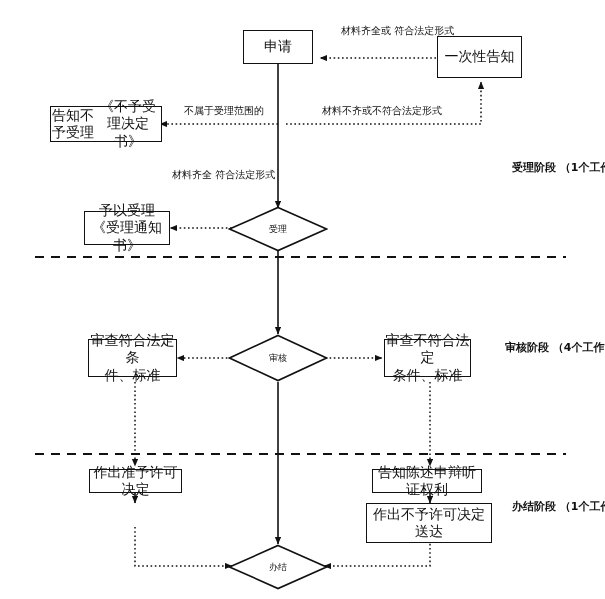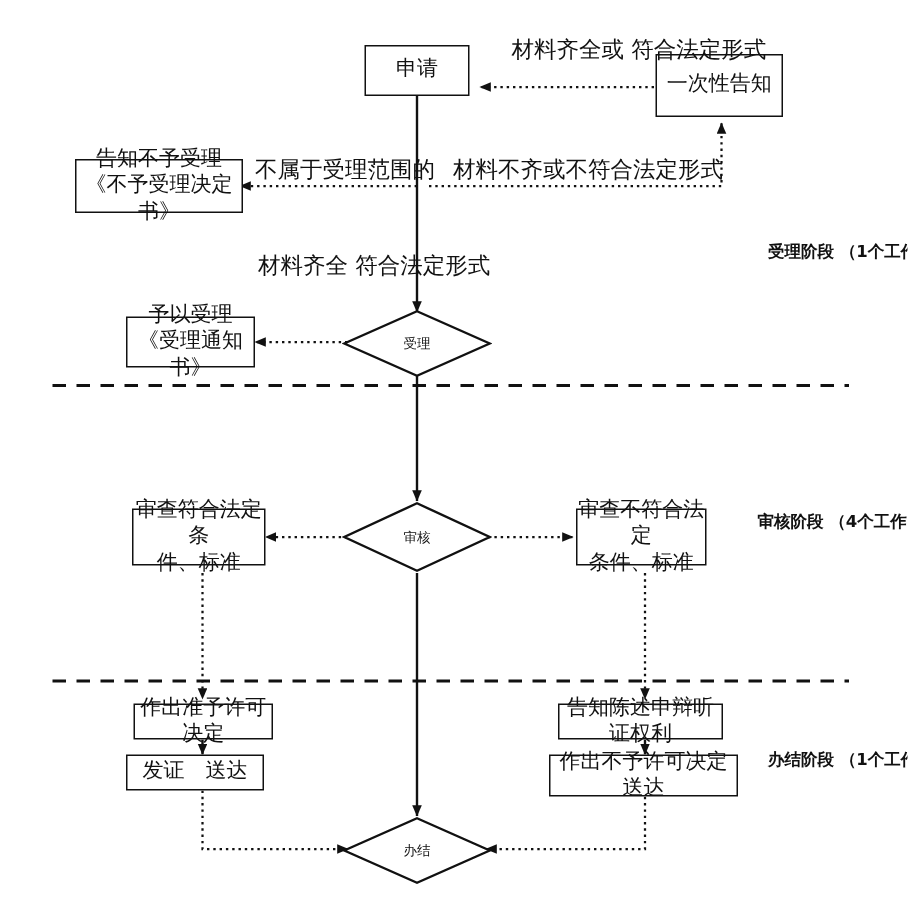--- a/index.html
+++ b/index.html
@@ -18,21 +18,21 @@
   }
   .node.thin{border-width:1.1px;}
   .node span{display:block;}
   .dia-wrap{position:absolute;}
   .dia-label{
     position:absolute;left:0;top:0;width:100%;height:100%;
     display:flex;align-items:center;justify-content:center;
     font-size:9px;color:#111;text-align:center;
   }
   .edge-label{
-    position:absolute;font-size:15px;color:#111;line-height:1.3;
+    position:absolute;font-size:10px;color:#111;line-height:1.3;
     text-align:center;white-space:nowrap;background:transparent;
   }
   .stage-label{
     position:absolute;font-size:11px;color:#111;line-height:1.45;
     text-align:center;font-weight:bold;white-space:nowrap;
   }
 </style>
 </head>
 <body>
 
@@ -83,21 +83,21 @@
   </svg>
 
   <div class="node" style="left:243px;top:30px;width:70px;height:34px;">
     <span>申请</span>
   </div>
 
   <div class="node" style="left:437px;top:36px;width:85px;height:42px;">
     <span>一次性告知</span>
   </div>
 
-  <div class="node" style="left:50px;top:106px;width:112px;height:36px;flex-direction:column;">
+  <div class="node" style="left:50px;top:106px;width:112px;height:36px;flex-direction:row;">
     <span>告知不予受理</span>
     <span>《不予受理决定书》</span>
   </div>
 
   <div class="node" style="left:84px;top:211px;width:86px;height:34px;flex-direction:column;">
     <span>予以受理</span>
     <span>《受理通知书》</span>
   </div>
 
   <div class="dia-wrap" style="left:228px;top:206px;width:100px;height:46px;">
@@ -121,29 +121,26 @@
 
   <div class="node" style="left:89px;top:469px;width:93px;height:24px;">
     <span>作出准予许可决定</span>
   </div>
 
   <div class="node" style="left:384px;top:339px;width:87px;height:38px;flex-direction:column;">
     <span>审查不符合法定</span>
     <span>条件、标准</span>
   </div>
 
-  <div class="node" style="left:84px;top:503px;width:92px;height:24px;">
-    <span>发证　送达</span>
-  </div>
 
   <div class="node thin" style="left:372px;top:469px;width:110px;height:24px;">
     <span>告知陈述申辩听证权利</span>
   </div>
 
-  <div class="node" style="left:366px;top:503px;width:126px;height:28px;">
+  <div class="node" style="left:366px;top:503px;width:126px;height:40px;">
     <span>作出不予许可决定　送达</span>
   </div>
 
   <div class="dia-wrap" style="left:228px;top:544px;width:100px;height:46px;font-family:Liberation Serif, serif;">
     <svg width="100" height="46" viewBox="0 0 100 46">
       <polygon points="50,1.5 98.5,23 50,44.5 1.5,23" fill="#fff" stroke="#111" stroke-width="1.6"></polygon>
     </svg>
     <div class="dia-label">办结</div>
   </div>
 

